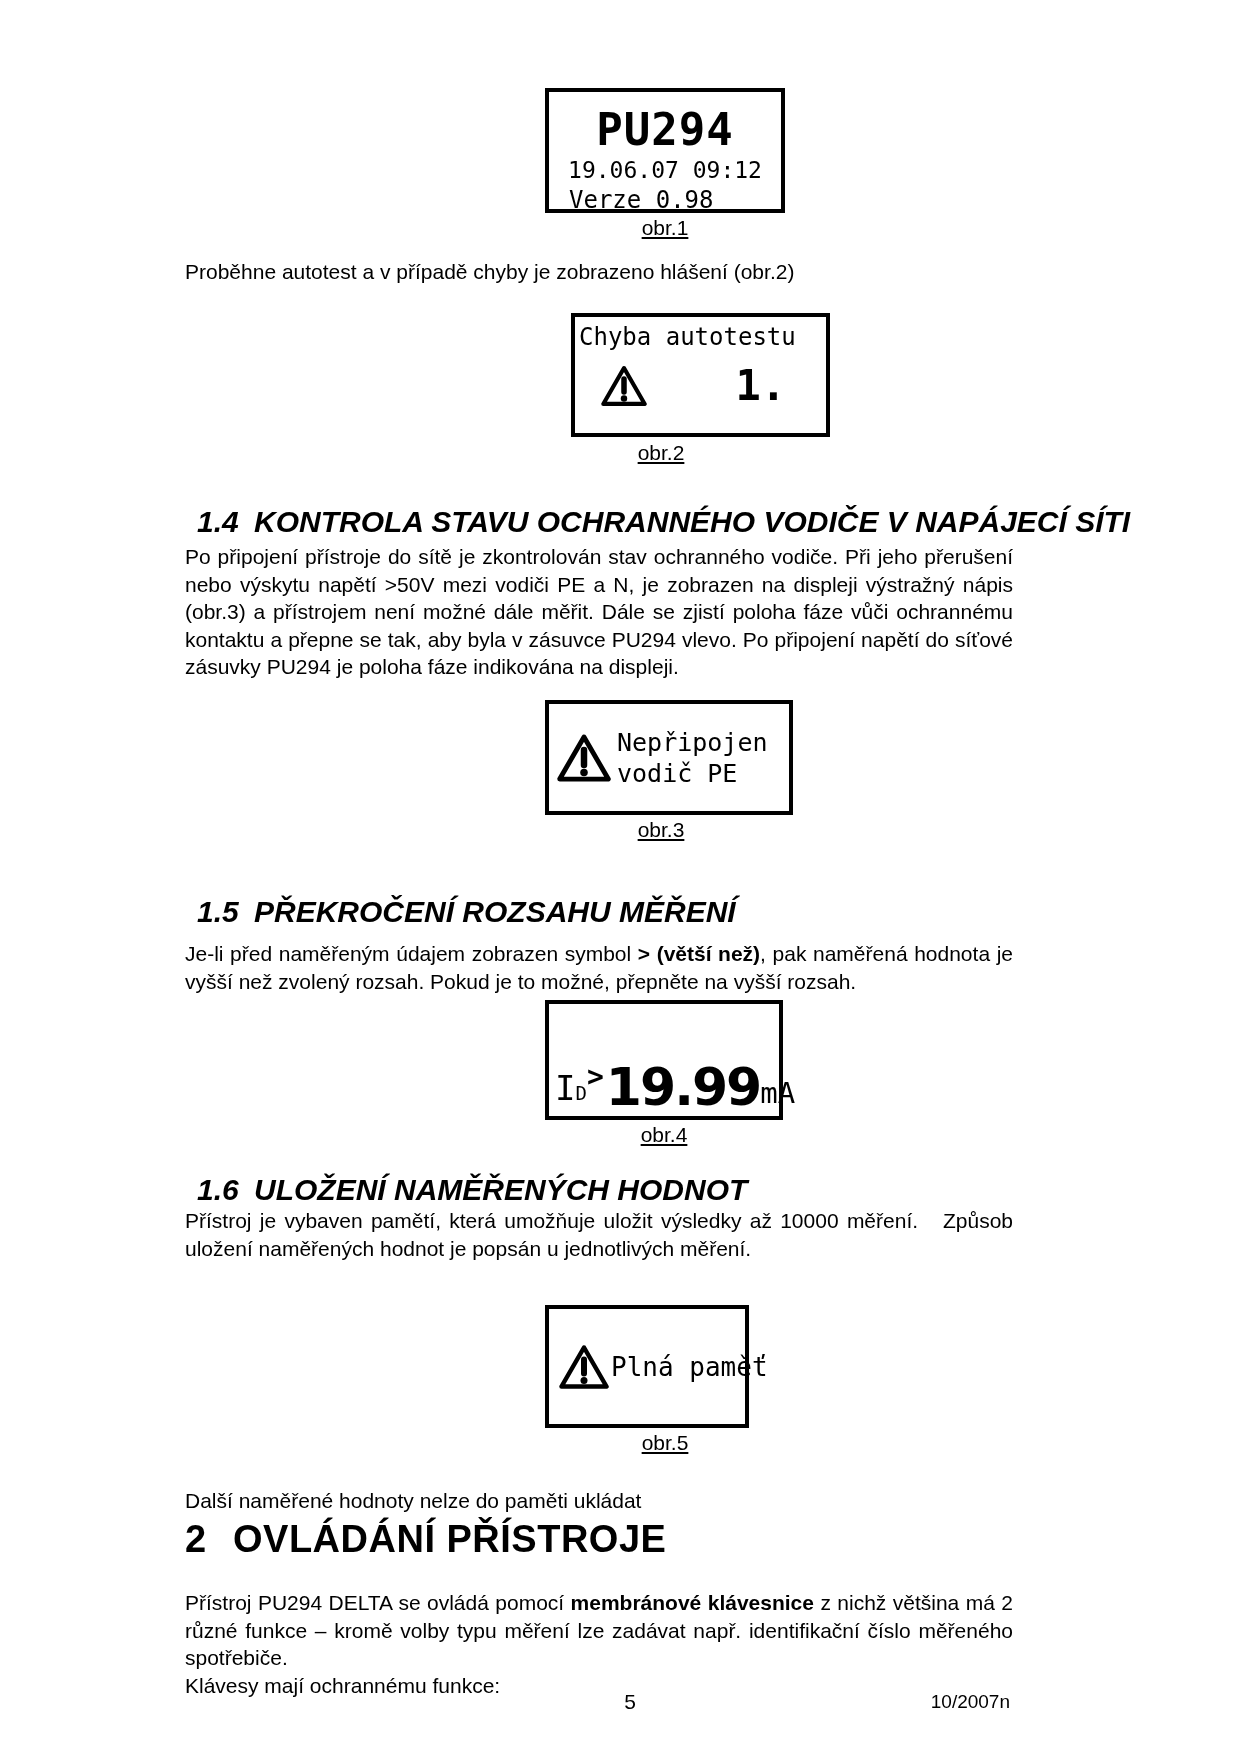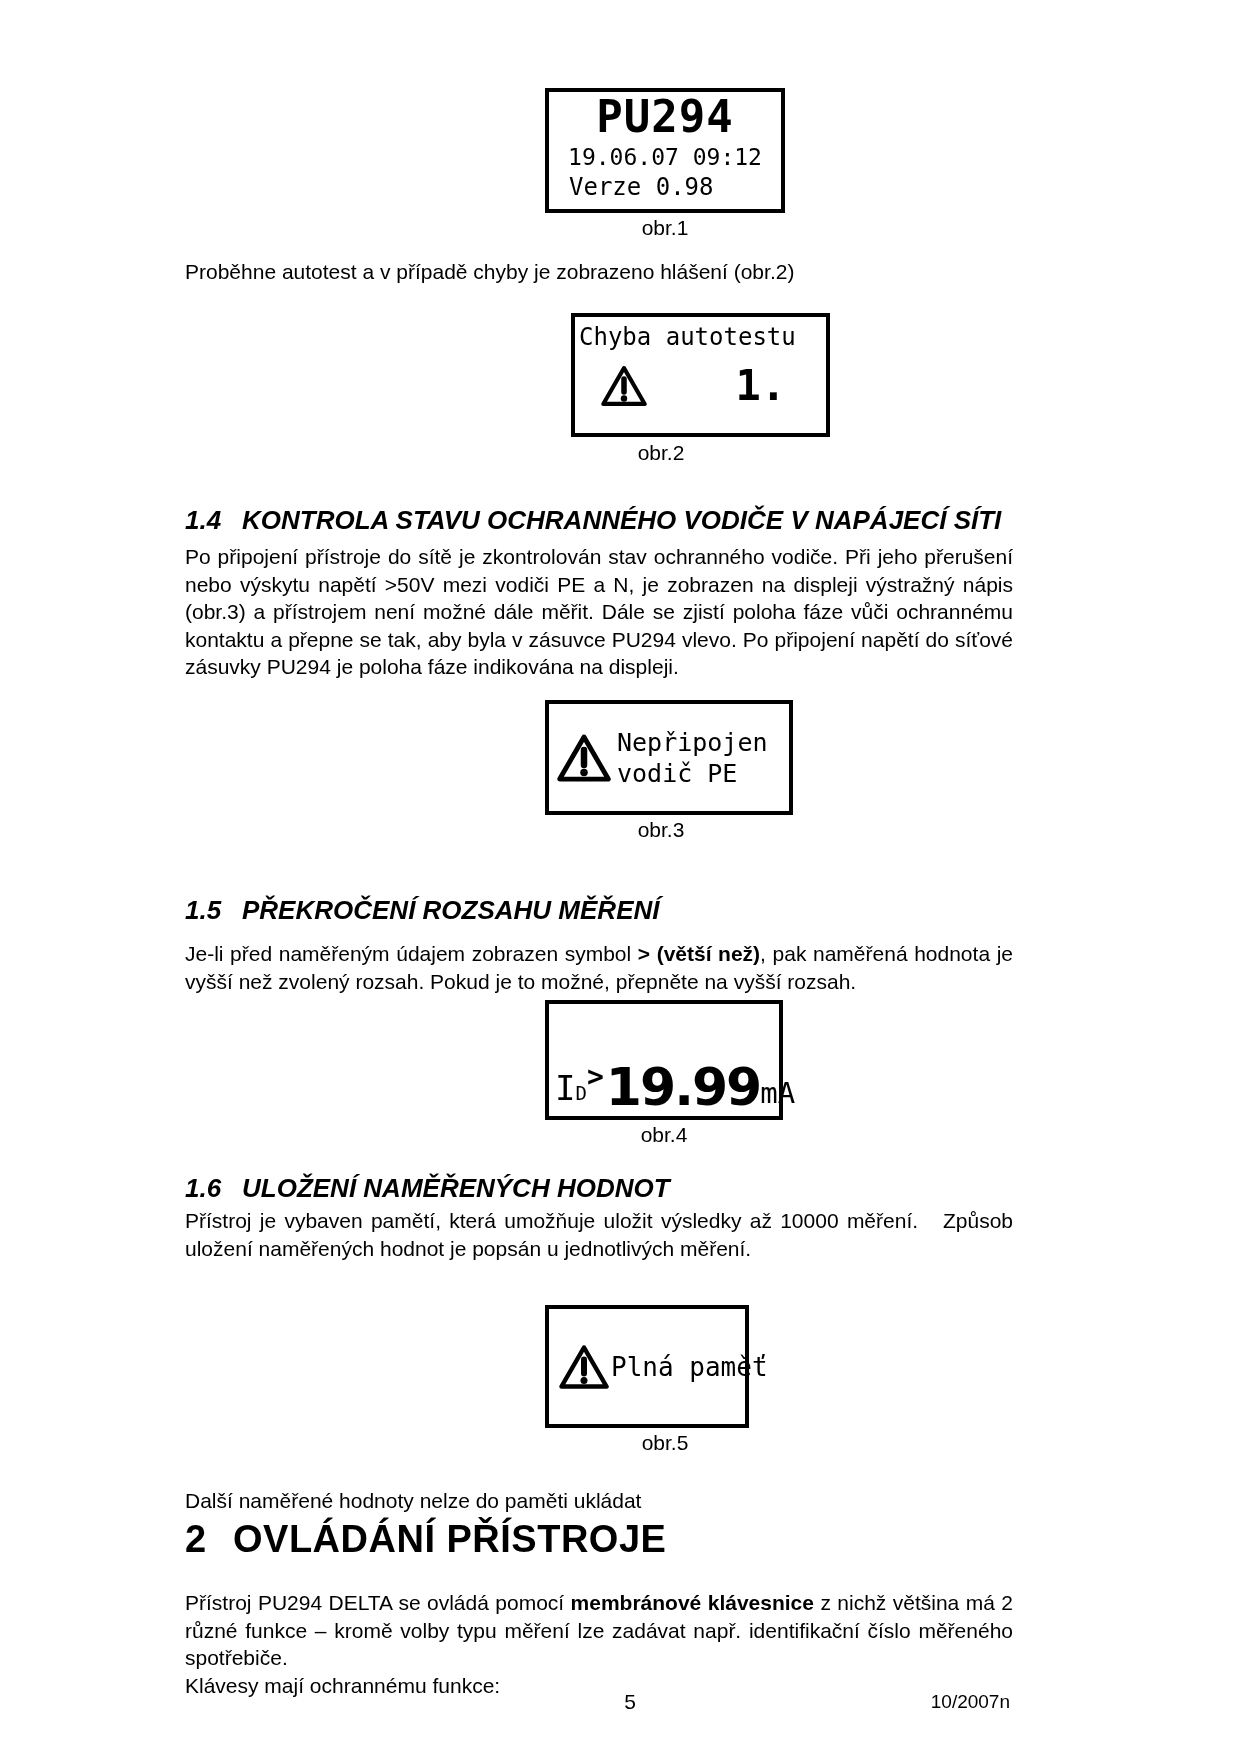--- a/index.html
+++ b/index.html
@@ -2,30 +2,30 @@
 <html><head>
 <meta charset="utf-8">
 <style>
   html,body{margin:0;padding:0;background:#fff;}
   .page{position:relative;width:1240px;height:1754px;background:#ffffff;color:#000;
         font-family:"Liberation Sans",sans-serif;overflow:hidden;}
   .abs{position:absolute;}
   .body-text{font-size:21px;line-height:27.5px;text-align:justify;}
   .body-text p{margin:0;}
   .left{text-align:left;}
-  .sec-head{font-weight:bold;font-style:italic;font-size:26px;white-space:nowrap;}
+  .sec-head{font-weight:bold;font-style:italic;font-size:30px;white-space:nowrap;margin-left:12px;}
   .sec-num{display:inline-block;min-width:57px;}
   .chap-head{font-weight:bold;font-size:38px;white-space:nowrap;letter-spacing:.5px;}
   .chap-num{display:inline-block;min-width:48px;}
   .lcd{position:absolute;box-sizing:border-box;border:4px solid #000;background:#fff;
        font-family:"DejaVu Sans Mono",monospace;color:#000;}
-  .caption{position:absolute;font-size:21px;text-align:center;}
+  .caption{position:absolute;font-size:21px;text-align:center;text-decoration:underline;}
   
   .fig1{left:545px;top:88px;width:240px;height:125px;text-align:center;}
-  .f1-title{font-size:44px;font-weight:bold;line-height:50px;margin-top:0;letter-spacing:1px;}
+  .f1-title{font-size:44px;font-weight:bold;line-height:50px;margin-top:13px;letter-spacing:1px;}
   .f1-date{font-size:23px;line-height:30px;}
   .f1-ver{font-size:24px;line-height:30px;text-align:left;padding-left:20px;}
   
   .fig2{left:571px;top:313px;width:259px;height:124px;}
   .f2-msg{font-size:24px;line-height:32px;padding:4px 2px 0 4px;white-space:nowrap;}
   .f2-row{display:flex;align-items:center;justify-content:space-between;padding:8px 40px 0 26px;}
   .f2-num{font-size:42px;font-weight:bold;}
   
   .fig3{left:545px;top:700px;width:248px;height:115px;display:flex;align-items:center;padding-left:8px;}
   .f3-text{font-size:25px;line-height:31px;margin-left:6px;white-space:nowrap;}

